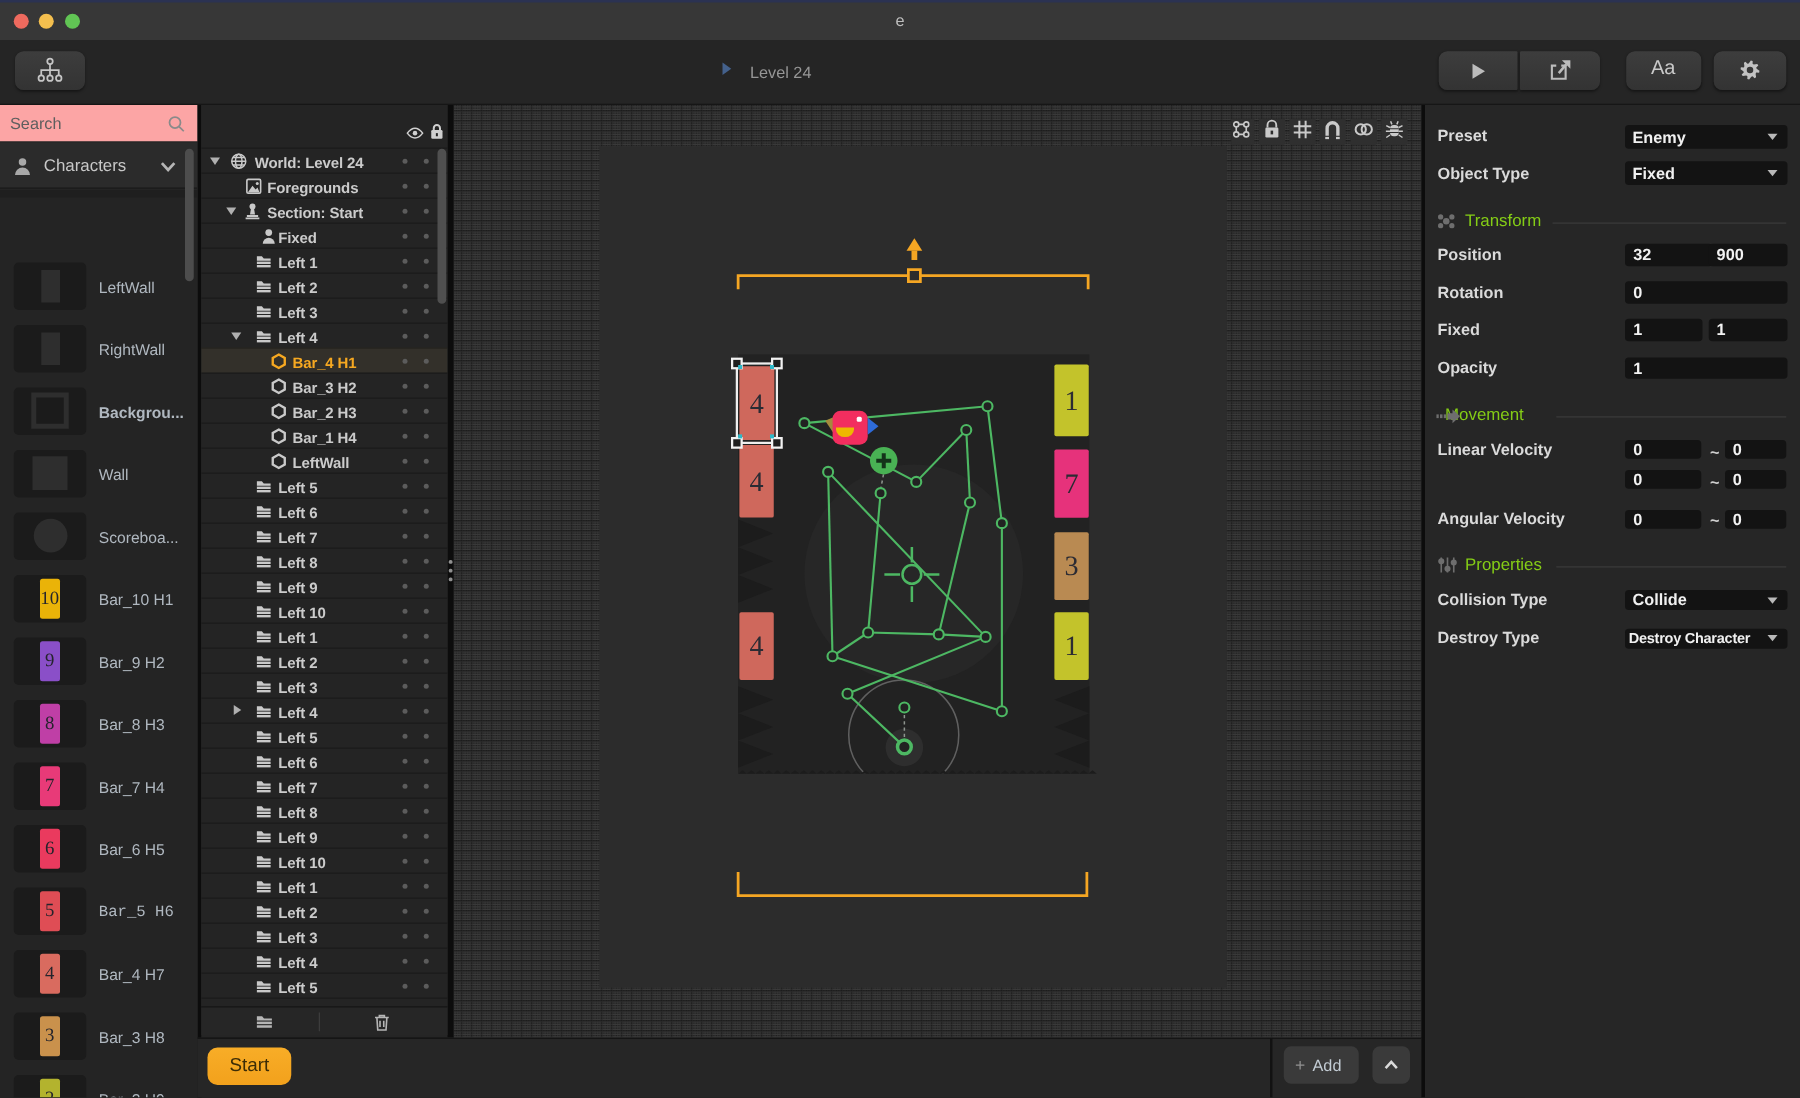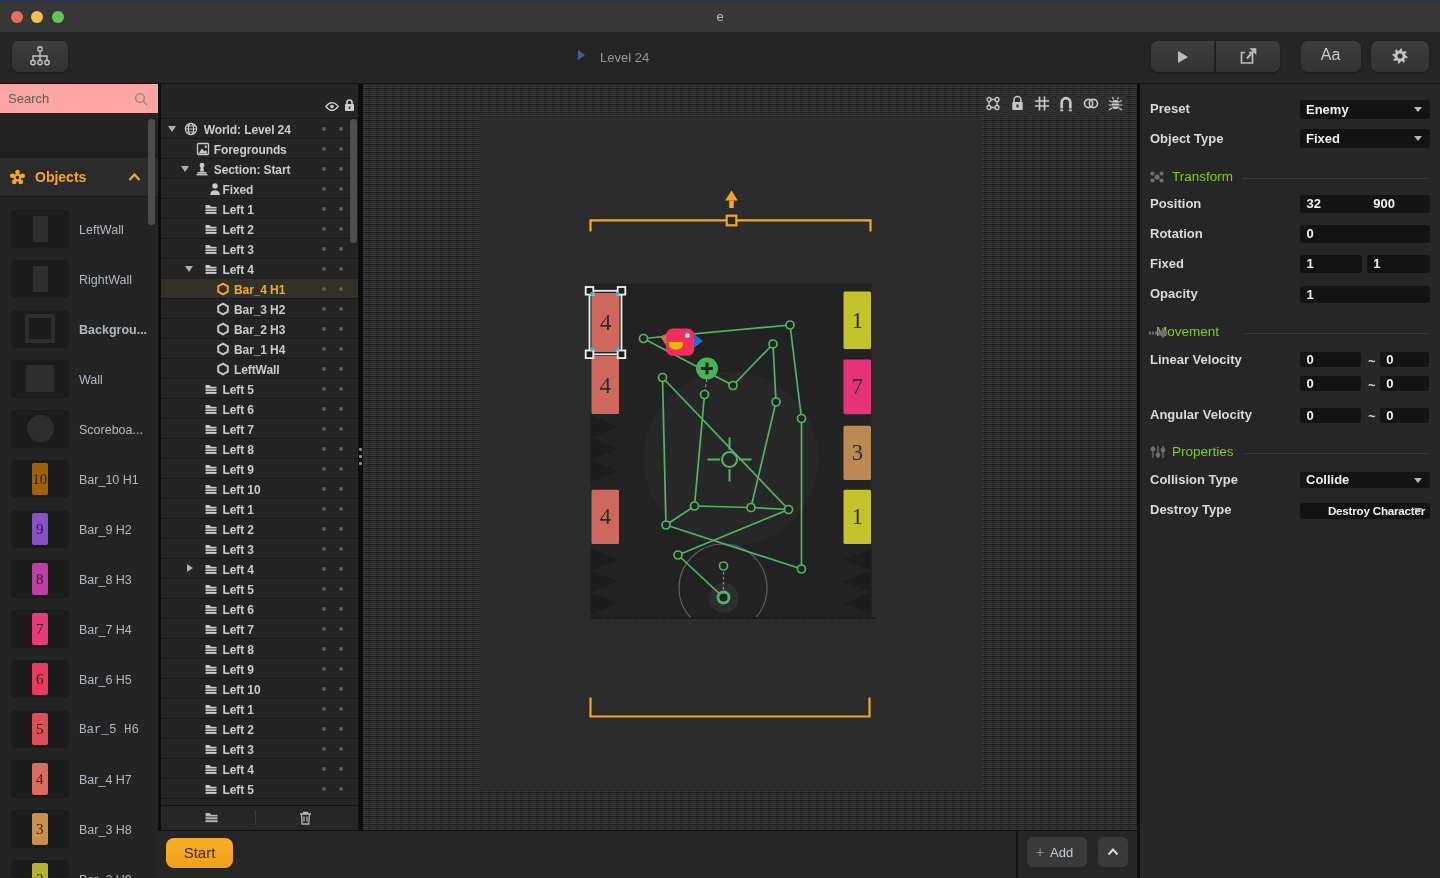--- a/index.html
+++ b/index.html
@@ -93,38 +93,31 @@
 <div class="abs" style="left:359px;top:455px;width:2.5px;height:2.5px;border-radius:50%;background:#909090;"></div>
 <div class="abs" style="left:359px;top:462px;width:2.5px;height:2.5px;border-radius:50%;background:#909090;"></div>
 <div class="abs" id="objpanel">
 <div class="abs" id="search">
         <span style="position:absolute;left:8px;top:7px;font-size:13px;color:#5e5e5e;">Search</span>
         <svg width="14" height="14" style="position:absolute;left:134px;top:8px;" viewBox="0 0 14 14">
           <circle cx="6" cy="6" r="4.4" fill="none" stroke="#8a8a8a" stroke-width="1.4"></circle>
           <path d="M9.3 9.3 L13 13" stroke="#8a8a8a" stroke-width="1.4"></path>
         </svg>
       </div>
+<div class="abs" style="left:0;top:30px;width:158px;height:37px;background:#2b2b2b;border-bottom:1px solid #191919;">
+        <svg width="16" height="16" style="position:absolute;left:10px;top:11px;" viewBox="0 0 16 16">
+          <circle cx="8" cy="4.5" r="3" fill="#a8a8a8"></circle>
+          <path d="M2 15 a6 6 0 0 1 12 0 z" fill="#a8a8a8"></path>
+        </svg>
+        <span style="position:absolute;left:35px;top:11px;font-size:13.5px;color:#c8c8c8;">Characters</span>
+        <svg width="13" height="9" style="position:absolute;left:128px;top:15px;" viewBox="0 0 13 9">
+          <path d="M1.5 1.5 L6.5 7 L11.5 1.5" fill="none" stroke="#b5b5b5" stroke-width="2.2"></path>
+        </svg>
+      </div>
 <div class="abs" style="left:0;top:67.5px;width:158px;height:6px;background:#1f1f1f;"></div>
-<div class="abs" style="left:0;top:73.5px;width:158px;height:39px;background:#2b2b2b;border-bottom:1px solid #191919;">
-        <svg width="17" height="17" style="position:absolute;left:9px;top:11px;" viewBox="0 0 19 19">
-          <g fill="#f6a821">
-            <circle cx="9.5" cy="3.4" r="2.6"></circle>
-            <circle cx="15.3" cy="7.6" r="2.6"></circle>
-            <circle cx="13.1" cy="14.4" r="2.6"></circle>
-            <circle cx="5.9" cy="14.4" r="2.6"></circle>
-            <circle cx="3.7" cy="7.6" r="2.6"></circle>
-            <circle cx="9.5" cy="9.5" r="4.4"></circle>
-          </g>
-          <circle cx="9.5" cy="9.5" r="2" fill="#2b2b2b"></circle>
-        </svg>
-        <span style="position:absolute;left:35px;top:11px;font-size:14px;font-weight:700;color:#f6a821;">Objects</span>
-        <svg width="13" height="9" style="position:absolute;left:128px;top:15px;" viewBox="0 0 13 9">
-          <path d="M1.5 7 L6.5 1.5 L11.5 7" fill="none" stroke="#f6a821" stroke-width="2.2"></path>
-        </svg>
-      </div>
 <div class="oitem">
         <div class="thumb abs" style="top:125.5px;">
 <div style="position:absolute;left:21.5px;top:6px;width:15px;height:26px;background:#2e2e2e;"></div>
 </div>
         <div class="olbl abs" style="top:138.5px;">LeftWall</div>
       </div>
 <div class="oitem">
         <div class="thumb abs" style="top:175.5px;">
 <div style="position:absolute;left:21.5px;top:6px;width:15px;height:26px;background:#2e2e2e;"></div>
 </div>
@@ -143,21 +136,21 @@
         <div class="olbl abs" style="top:288.5px;">Wall</div>
       </div>
 <div class="oitem">
         <div class="thumb abs" style="top:325.5px;">
 <div style="position:absolute;left:15.5px;top:5.5px;width:27px;height:27px;border-radius:50%;background:#2e2e2e;"></div>
 </div>
         <div class="olbl abs" style="top:338.5px;">Scoreboa...</div>
       </div>
 <div class="oitem">
         <div class="thumb abs" style="top:375.5px;">
-<div class="obar" style="background:#a16207;">10</div>
+<div class="obar" style="background:#eab308;">10</div>
 </div>
         <div class="olbl abs" style="top:388.5px;">Bar_10 H1</div>
       </div>
 <div class="oitem">
         <div class="thumb abs" style="top:425.5px;">
 <div class="obar" style="background:#8a4fc8;">9</div>
 </div>
         <div class="olbl abs" style="top:438.5px;">Bar_9 H2</div>
       </div>
 <div class="oitem">
@@ -698,21 +691,21 @@
         <g stroke="#6e6e6e" stroke-width="1.3" fill="#6e6e6e">
           <path d="M3 1 V13 M8 1 V13 M13 1 V13" fill="none"></path>
           <circle cx="3" cy="4" r="1.8"></circle>
           <circle cx="8" cy="10" r="1.8"></circle>
           <circle cx="13" cy="5" r="1.8"></circle>
         </g>
       </svg>
 <div class="rlbl" style="top:388px;">Collision Type</div>
 <div class="dd" style="left:160px;top:388.4px;width:130px;height:16px;line-height:16px;">Collide</div>
 <div class="rlbl" style="top:418px;">Destroy Type</div>
-<div class="dd" style="left:160px;top:418.6px;width:130px;height:16px;line-height:16px;font-size:11.6px;padding-left:23px;letter-spacing:-0.2px;text-align:center;">Destroy Character</div>
+<div class="dd" style="left:160px;top:418.6px;width:130px;height:16px;line-height:16px;font-size:11.6px;padding-left:3px;letter-spacing:-0.2px;">Destroy Character</div>
 </div>
 <div class="abs" id="canvas">
 <svg width="774.5" height="746" viewBox="362.5 84 774.5 746" style="position:absolute;left:0;top:0;">
 <defs>
           <pattern id="dp" width="8" height="8" patternUnits="userSpaceOnUse">
             <rect width="8" height="8" fill="#393939"></rect>
             <rect width="8" height="1.4" fill="#2a2a2a"></rect>
             <rect width="1.4" height="8" fill="#2a2a2a"></rect>
             <rect x="0" y="0" width="1" height="1" fill="#161616"></rect>
             <rect x="0" y="2" width="1" height="1" fill="#161616"></rect>

